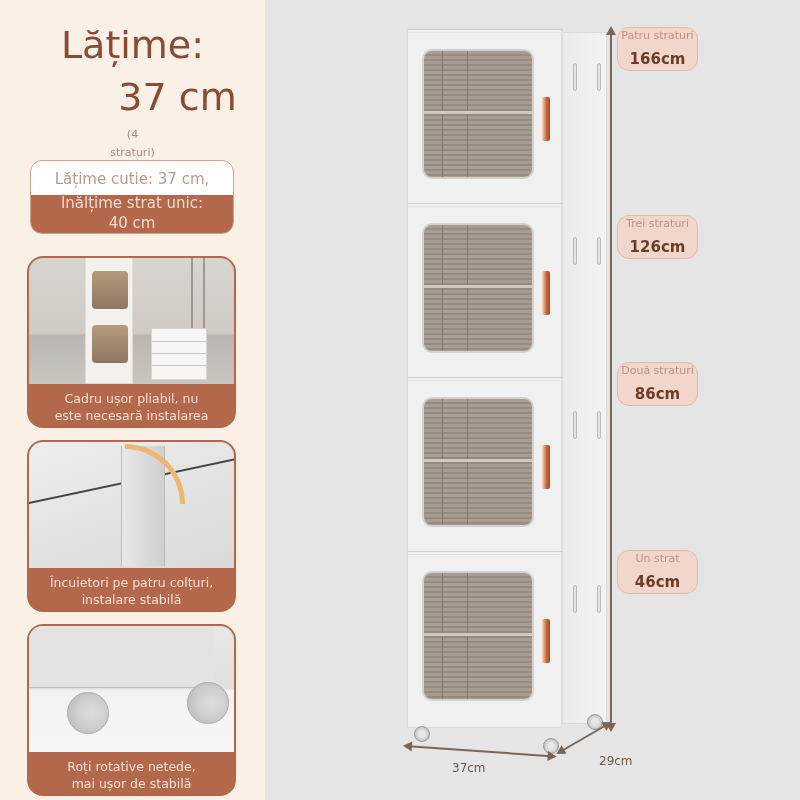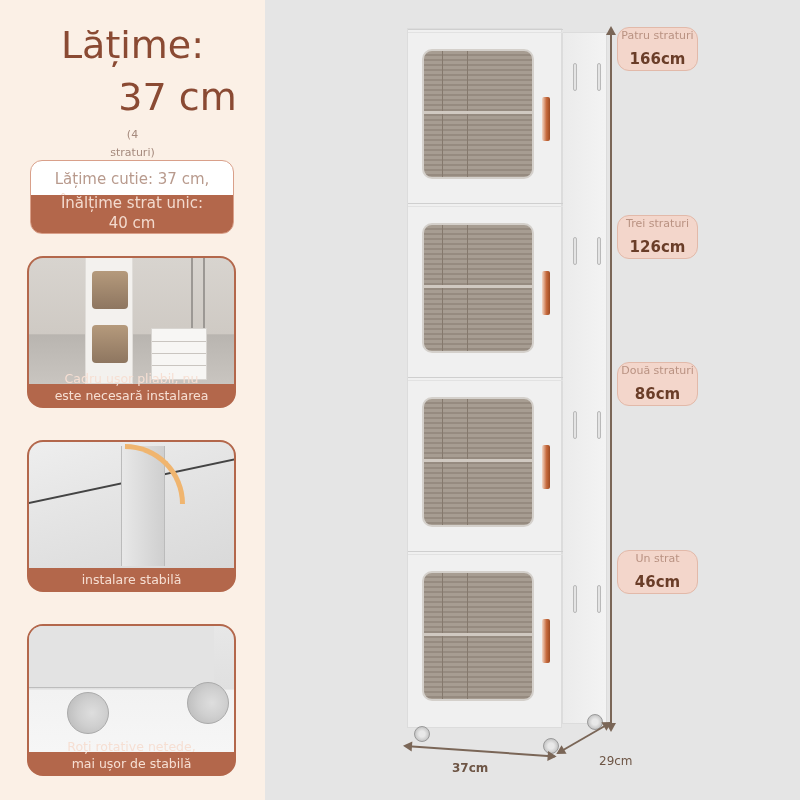--- a/index.html
+++ b/index.html
@@ -14,21 +14,21 @@
   .sub { position: absolute; left: 0; width: 265px; text-align: center; color: #a58a7d; font-size: 11px; line-height: 14px; }
   .sub.s1 { top: 128px; }
   .sub.s2 { top: 146px; }
 
   .info-box { position: absolute; left: 30px; top: 160px; width: 204px; height: 74px; border-radius: 12px; overflow: hidden; border: 1px solid #d9a08a; background: linear-gradient(to bottom, #ffffff 0, #ffffff 34px, #b3674b 34px, #b3674b 100%); }
   .info-box .line { position: absolute; left: 0; width: 100%; text-align: center; font-size: 15px; line-height: 20px; }
   .info-box .l1 { top: 8px; color: #b89a8d; }
   .info-box .l2 { top: 32px; color: #f3dace; }
   .info-box .l3 { top: 52px; color: #f3dace; }
 
-  .card { position: absolute; left: 27px; width: 209px; height: 152px; border-radius: 16px; overflow: hidden; background: #b3674b; border: 2px solid #b3674b; }
+  .card { position: absolute; left: 27px; width: 209px; height: 172px; border-radius: 16px; overflow: hidden; background: #b3674b; border: 2px solid #b3674b; }
   .card .photo { position: absolute; left: 0; top: 0; width: 100%; height: 126px; }
   .card .cap { position: absolute; left: 0; bottom: 2px; width: 100%; text-align: center; color: #f6dfd3; font-size: 12.5px; line-height: 17px; }
   .card1 { top: 256px; }
   .card2 { top: 440px; }
   .card3 { top: 624px; }
 
   
   .p1 { background: linear-gradient(to bottom, #d8d4cf 0, #cfcac4 60%, #b9b5b0 61%, #c9c5c0 100%); }
   .p1 .mini-cab { position: absolute; left: 56px; top: -4px; width: 48px; height: 130px; background: #f3f1ee; border: 1px solid #e0ddd9; }
   .p1 .mini-cab .win { position: absolute; left: 6px; width: 36px; height: 38px; background: linear-gradient(#b59a7c, #8e7660); border-radius: 4px; }
@@ -83,21 +83,21 @@
   .tag3 { top: 362px; }
   .tag4 { top: 550px; }
 
   .hline { position: absolute; left: 405px; top: 745px; width: 150px; height: 2px; background: #7a6657; transform: rotate(4deg); transform-origin: left center; }
   .hline::before { content: ""; position: absolute; left: -2px; top: -4px; border-top: 5px solid transparent; border-bottom: 5px solid transparent; border-right: 9px solid #7a6657; }
   .hline::after { content: ""; position: absolute; right: -2px; top: -4px; border-top: 5px solid transparent; border-bottom: 5px solid transparent; border-left: 9px solid #7a6657; }
   .dline { position: absolute; left: 558px; top: 752px; width: 60px; height: 2px; background: #7a6657; transform: rotate(-30deg); transform-origin: left center; }
   .dline::before { content: ""; position: absolute; left: -2px; top: -4px; border-top: 5px solid transparent; border-bottom: 5px solid transparent; border-right: 9px solid #7a6657; }
   .dline::after { content: ""; position: absolute; right: -2px; top: -4px; border-top: 5px solid transparent; border-bottom: 5px solid transparent; border-left: 9px solid #7a6657; }
   .dim-label { position: absolute; font-size: 12px; color: #6e5646; }
-  .lbl-w { left: 452px; top: 761px; font-weight: bold; }
+  .lbl-w { left: 452px; top: 761px; }
   .lbl-d { left: 582px; top: 754px; margin-left: 17px; }
 </style>
 </head>
 <body>
 
 <div class="page">
 
   <div class="left">
     <div class="title t1">Lățime:</div>
     <div class="title t2">37 cm</div>
@@ -129,20 +129,21 @@
       </div>
     </div>
 
     <div class="card card2">
       <div class="photo p2">
         <div class="edge"></div>
         <div class="lock"></div>
         <div class="arrow"></div>
       </div>
       <div class="cap">
+        <div>Încuietori pe patru colțuri,</div>
         <div>instalare stabilă</div>
       </div>
     </div>
 
     <div class="card card3">
       <div class="photo p3">
         <div class="body"></div>
         <div class="wheel wh1"></div>
         <div class="wheel wh2"></div>
       </div>

